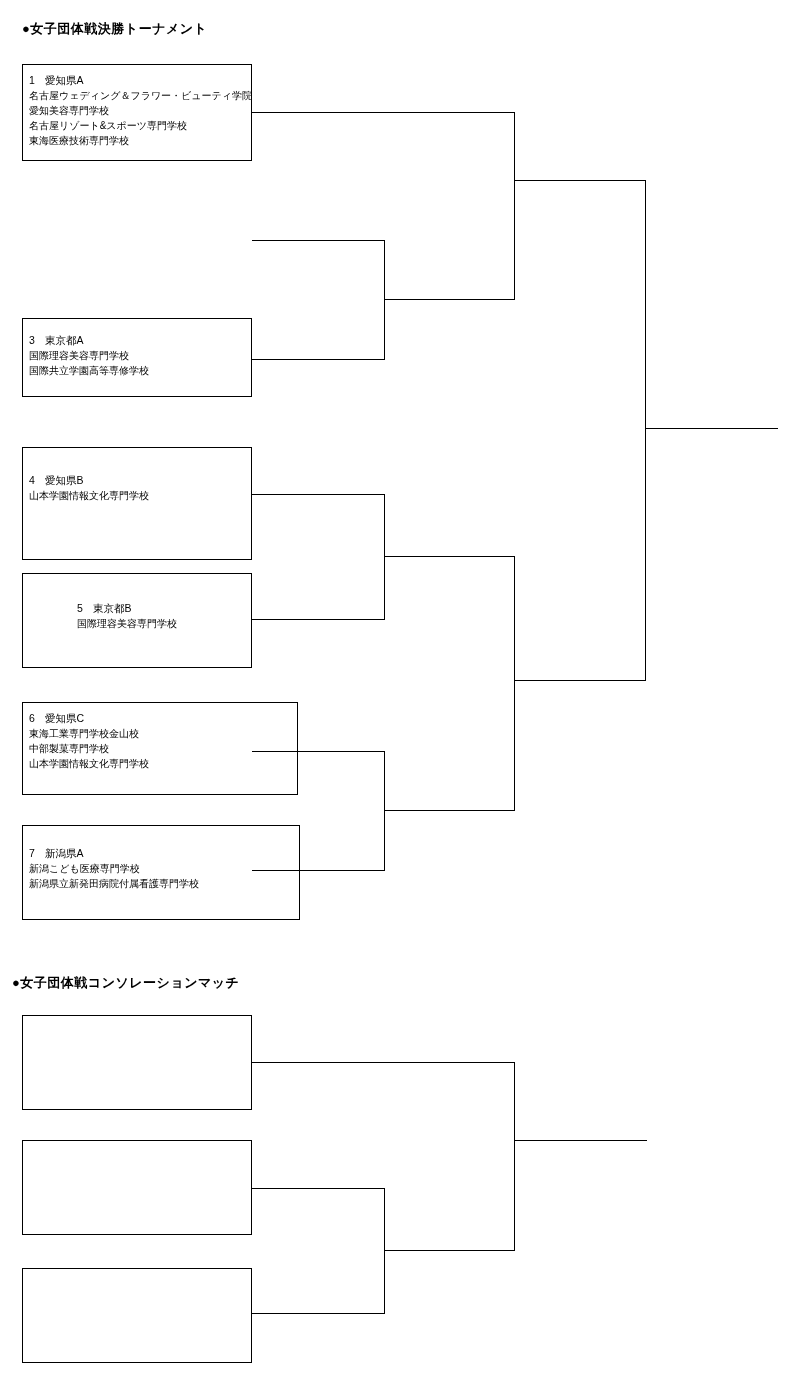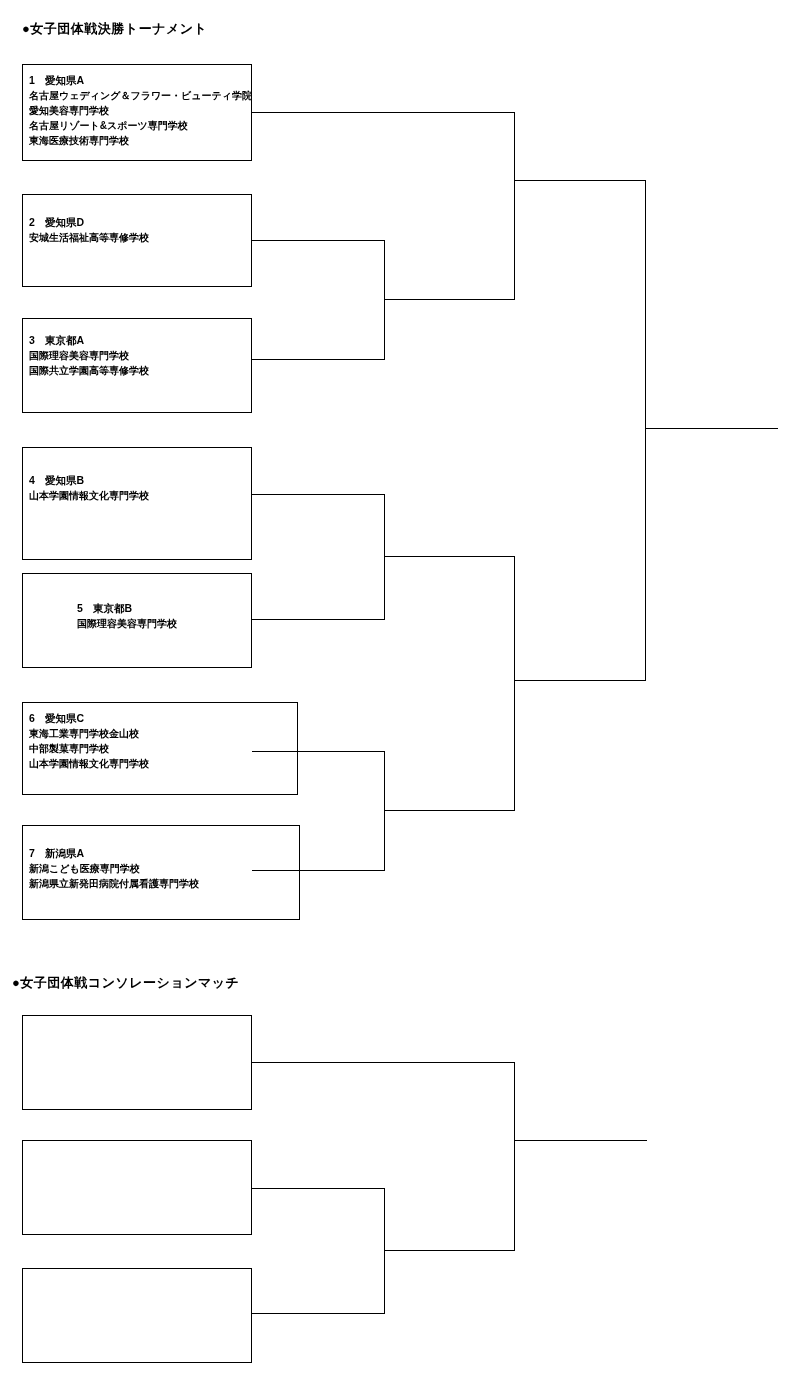--- a/index.html
+++ b/index.html
@@ -28,21 +28,20 @@
     letter-spacing: 0.5px;
     white-space: nowrap;
     line-height: 1;
   }
   .box {
     position: absolute;
     border: 1px solid #000000;
     box-sizing: border-box;
     background: #ffffff;
     padding: 0;
-    font-weight: bold;
   }
   .box-inner {
     position: absolute;
     left: 6px;
     right: 4px;
     top: 8px;
   }
   .team-head {
     font-size: 10.5px;
     line-height: 15px;
@@ -76,30 +75,22 @@
       <div class="team-head">
         <span class="seed">1</span><span>愛知県A</span>
       </div>
       <div class="school">名古屋ウェディング＆フラワー・ビューティ学院</div>
       <div class="school">愛知美容専門学校</div>
       <div class="school">名古屋リゾート&amp;スポーツ専門学校</div>
       <div class="school">東海医療技術専門学校</div>
     </div>
   </div>
 
-  <div class="box" style="left:22px; top:194px; width:230px; height:93px;">
-    <div class="box-inner" style="top:20px;">
-      <div class="team-head">
-        <span class="seed">2</span><span>愛知県D</span>
-      </div>
-      <div class="school">安城生活福祉高等専修学校</div>
-    </div>
-  </div>
 
-  <div class="box" style="left:22px; top:318px; width:230px; height:95px;">
+  <div class="box" style="left:22px; top:318px; width:230px; height:79px;">
     <div class="box-inner" style="top:14px;">
       <div class="team-head">
         <span class="seed">3</span><span>東京都A</span>
       </div>
       <div class="school">国際理容美容専門学校</div>
       <div class="school">国際共立学園高等専修学校</div>
     </div>
   </div>
 
   <div class="box" style="left:22px; top:447px; width:230px; height:113px;">

